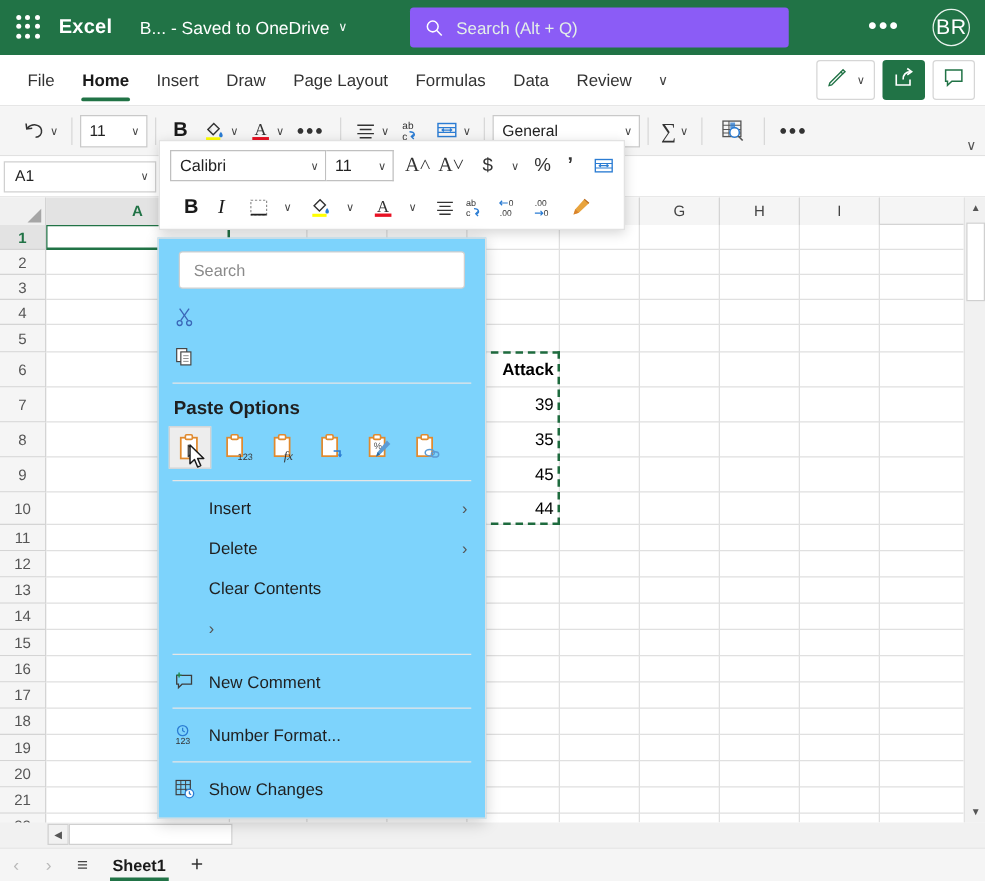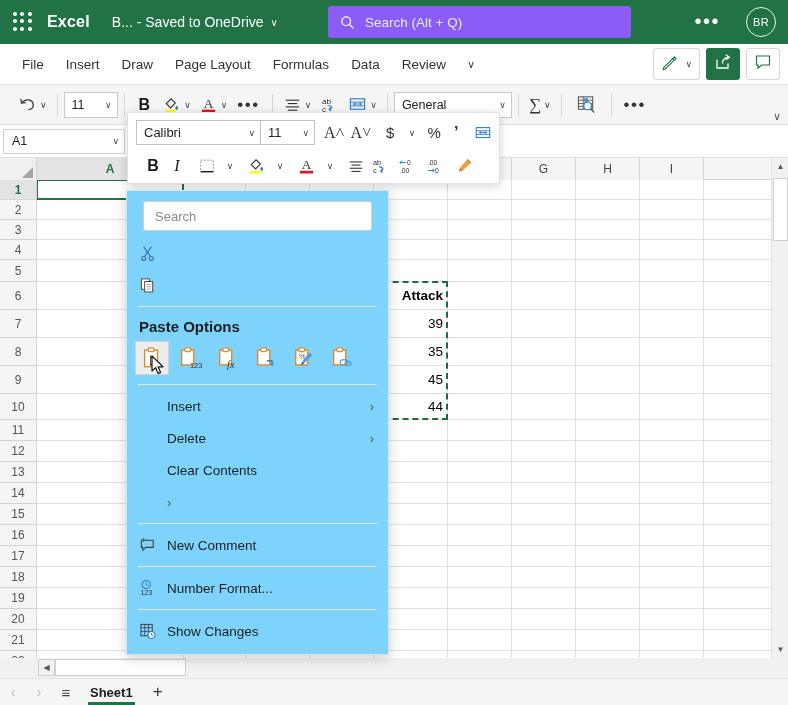--- a/index.html
+++ b/index.html
@@ -36,21 +36,21 @@
   }
   .searchbox .mag { margin-left: 12px; margin-right: 10px; display:flex; }
   .searchbox .ph { color: #e3efe8; font-size: 13.5px; }
   .topbar-dots {
     position: absolute; right: 68px; top: 11px; color: #fff; font-size: 20px;
     letter-spacing: 1.5px; cursor: pointer; line-height: 20px;
   }
   .avatar {
     position: absolute; right: 12px; top: 7px; width: 30px; height: 30px;
     border-radius: 50%; border: 1.5px solid #e8f2ec; color: #fff;
-    font-size: 11px; display: flex; align-items: center; justify-content: center;
+    font-size: 17px; display: flex; align-items: center; justify-content: center;
     cursor: pointer; letter-spacing: .3px;
   }
 
   
   .tabrow {
     position: absolute; top: 44px; left: 0; width: 788px; height: 41px;
     background: #ffffff; display: flex; align-items: center;
     border-bottom: 1px solid #e6e6e6;
   }
   .tab {
@@ -285,20 +285,23 @@
     </span>
     <span class="ph">Search (Alt + Q)</span>
   </div>
   <div class="topbar-dots">•••</div>
   <div class="avatar">BR</div>
 </div>
 
 <div class="tabrow">
   <div class="tab">
       <span>File</span>
+    </div>
+  <div class="tab active">
+      <span>Home</span>
     </div>
   <div class="tab">
       <span>Insert</span>
     </div>
   <div class="tab">
       <span>Draw</span>
     </div>
   <div class="tab">
       <span>Page Layout</span>
     </div>

